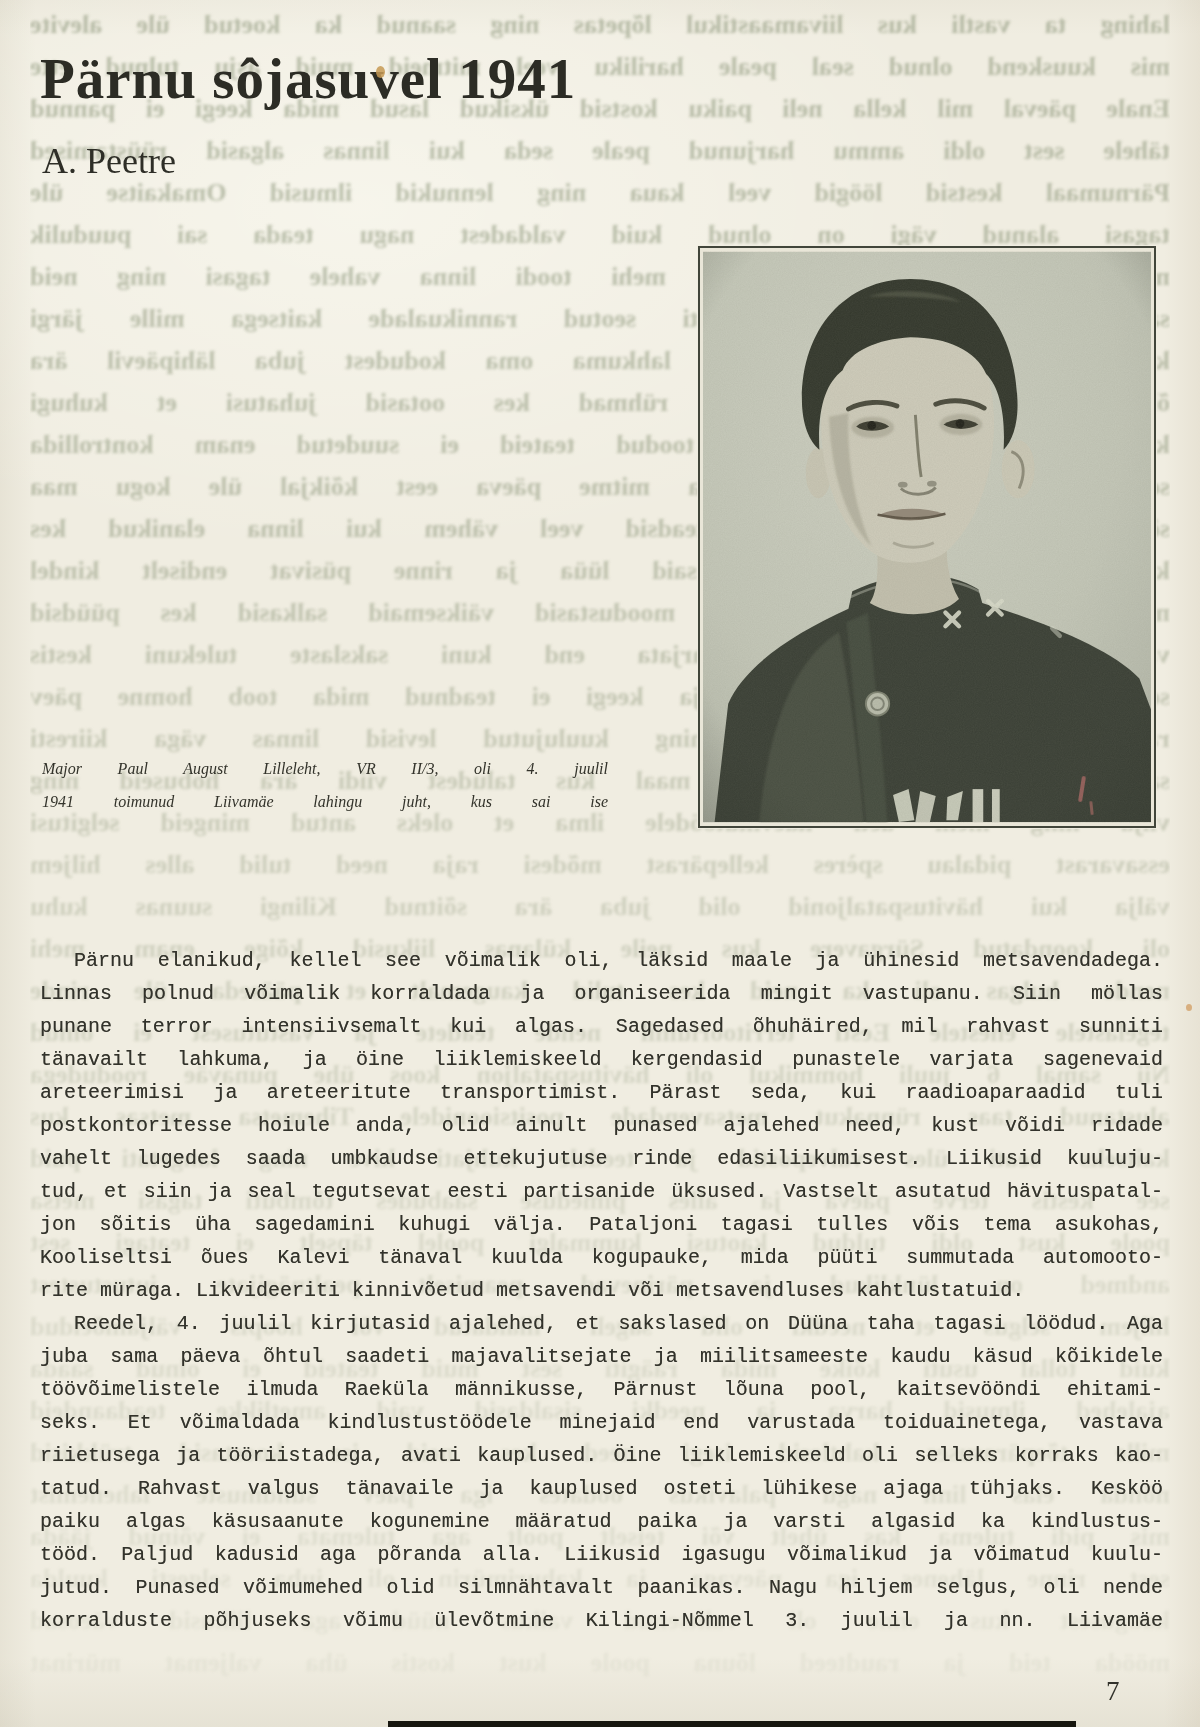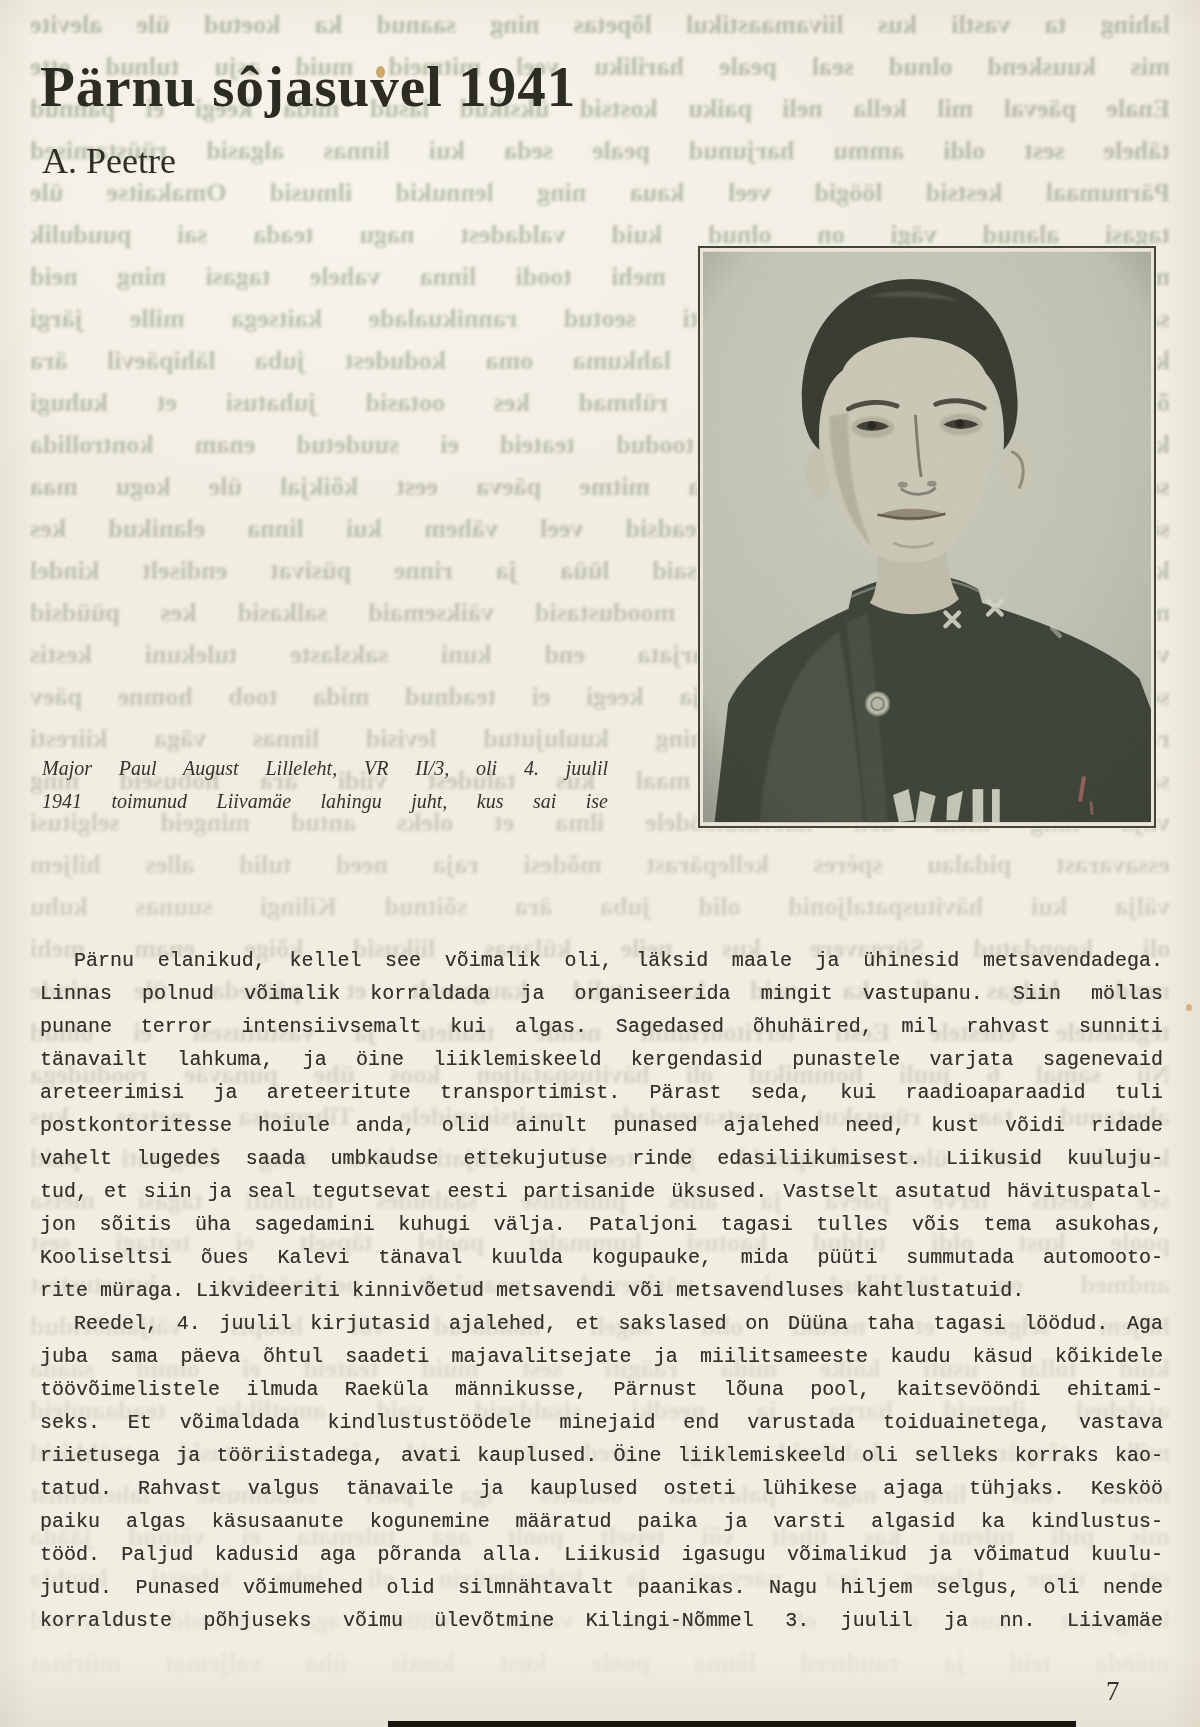--- a/index.html
+++ b/index.html
@@ -19,29 +19,29 @@
     transform:scaleX(-1);
     filter:blur(1.4px);
     color:rgba(122,134,104,0.52);
     font-size:26px;font-weight:bold;
     -webkit-mask-image:linear-gradient(180deg,rgba(0,0,0,.95) 0%,rgba(0,0,0,.85) 30%,rgba(0,0,0,.55) 52%,rgba(0,0,0,.38) 70%,rgba(0,0,0,.30) 88%,rgba(0,0,0,.10) 100%);
     mask-image:linear-gradient(180deg,rgba(0,0,0,.95) 0%,rgba(0,0,0,.85) 30%,rgba(0,0,0,.55) 52%,rgba(0,0,0,.38) 70%,rgba(0,0,0,.30) 88%,rgba(0,0,0,.10) 100%);
   }
   #ghost .gline{height:42px;line-height:42px;overflow:hidden;text-align:justify;text-align-last:justify;white-space:nowrap;}
   
   #content{position:absolute;inset:0;}
-  .title{position:absolute;left:40px;top:16px;font-size:57px;letter-spacing:1px;color:#2c2c25;}
+  .title{position:absolute;left:40px;top:8px;font-size:57px;letter-spacing:1px;color:#2c2c25;}
   .author{position:absolute;left:42px;top:140px;font-size:36px;color:#2e2e27;}
   .photo{
     position:absolute;left:698px;top:246px;width:448px;height:572px;
     border:2px solid #41453a;background:#e9e6d8;padding:3px;
     box-shadow:0 0 0 1px rgba(240,237,225,.8);
   }
   .photo svg{display:block;width:448px;height:572px;}
-  .caption{position:absolute;left:42px;top:752px;width:566px;font-style:italic;font-size:20px;color:#33332b;}
+  .caption{position:absolute;left:42px;top:752px;width:566px;font-style:italic;font-size:16px;color:#33332b;}
   .caption .line{height:33px;line-height:33px;}
   .body{position:absolute;left:40px;top:944px;width:1123px;font-size:20px;color:#32322b;text-shadow:0 0 .4px rgba(45,45,35,.55);font-family:Liberation Mono, monospace;}
   .body .line{height:33px;line-height:33px;}
   .line{text-align:justify;text-align-last:justify;overflow:hidden;white-space:nowrap;}
   .line.end{text-align-last:left;}
   .line.indent{text-indent:34px;}
   .pagenum{position:absolute;left:1106px;top:1676px;font-size:27px;color:#32322b;}
   
   .bottom-bar{position:absolute;left:388px;top:1721px;width:688px;height:6px;background:#17170f;filter:blur(.4px);}
   .stain-tan{position:absolute;left:376px;top:66px;width:9px;height:12px;border-radius:50%;background:#c79a54;opacity:.85;filter:blur(.4px);}

